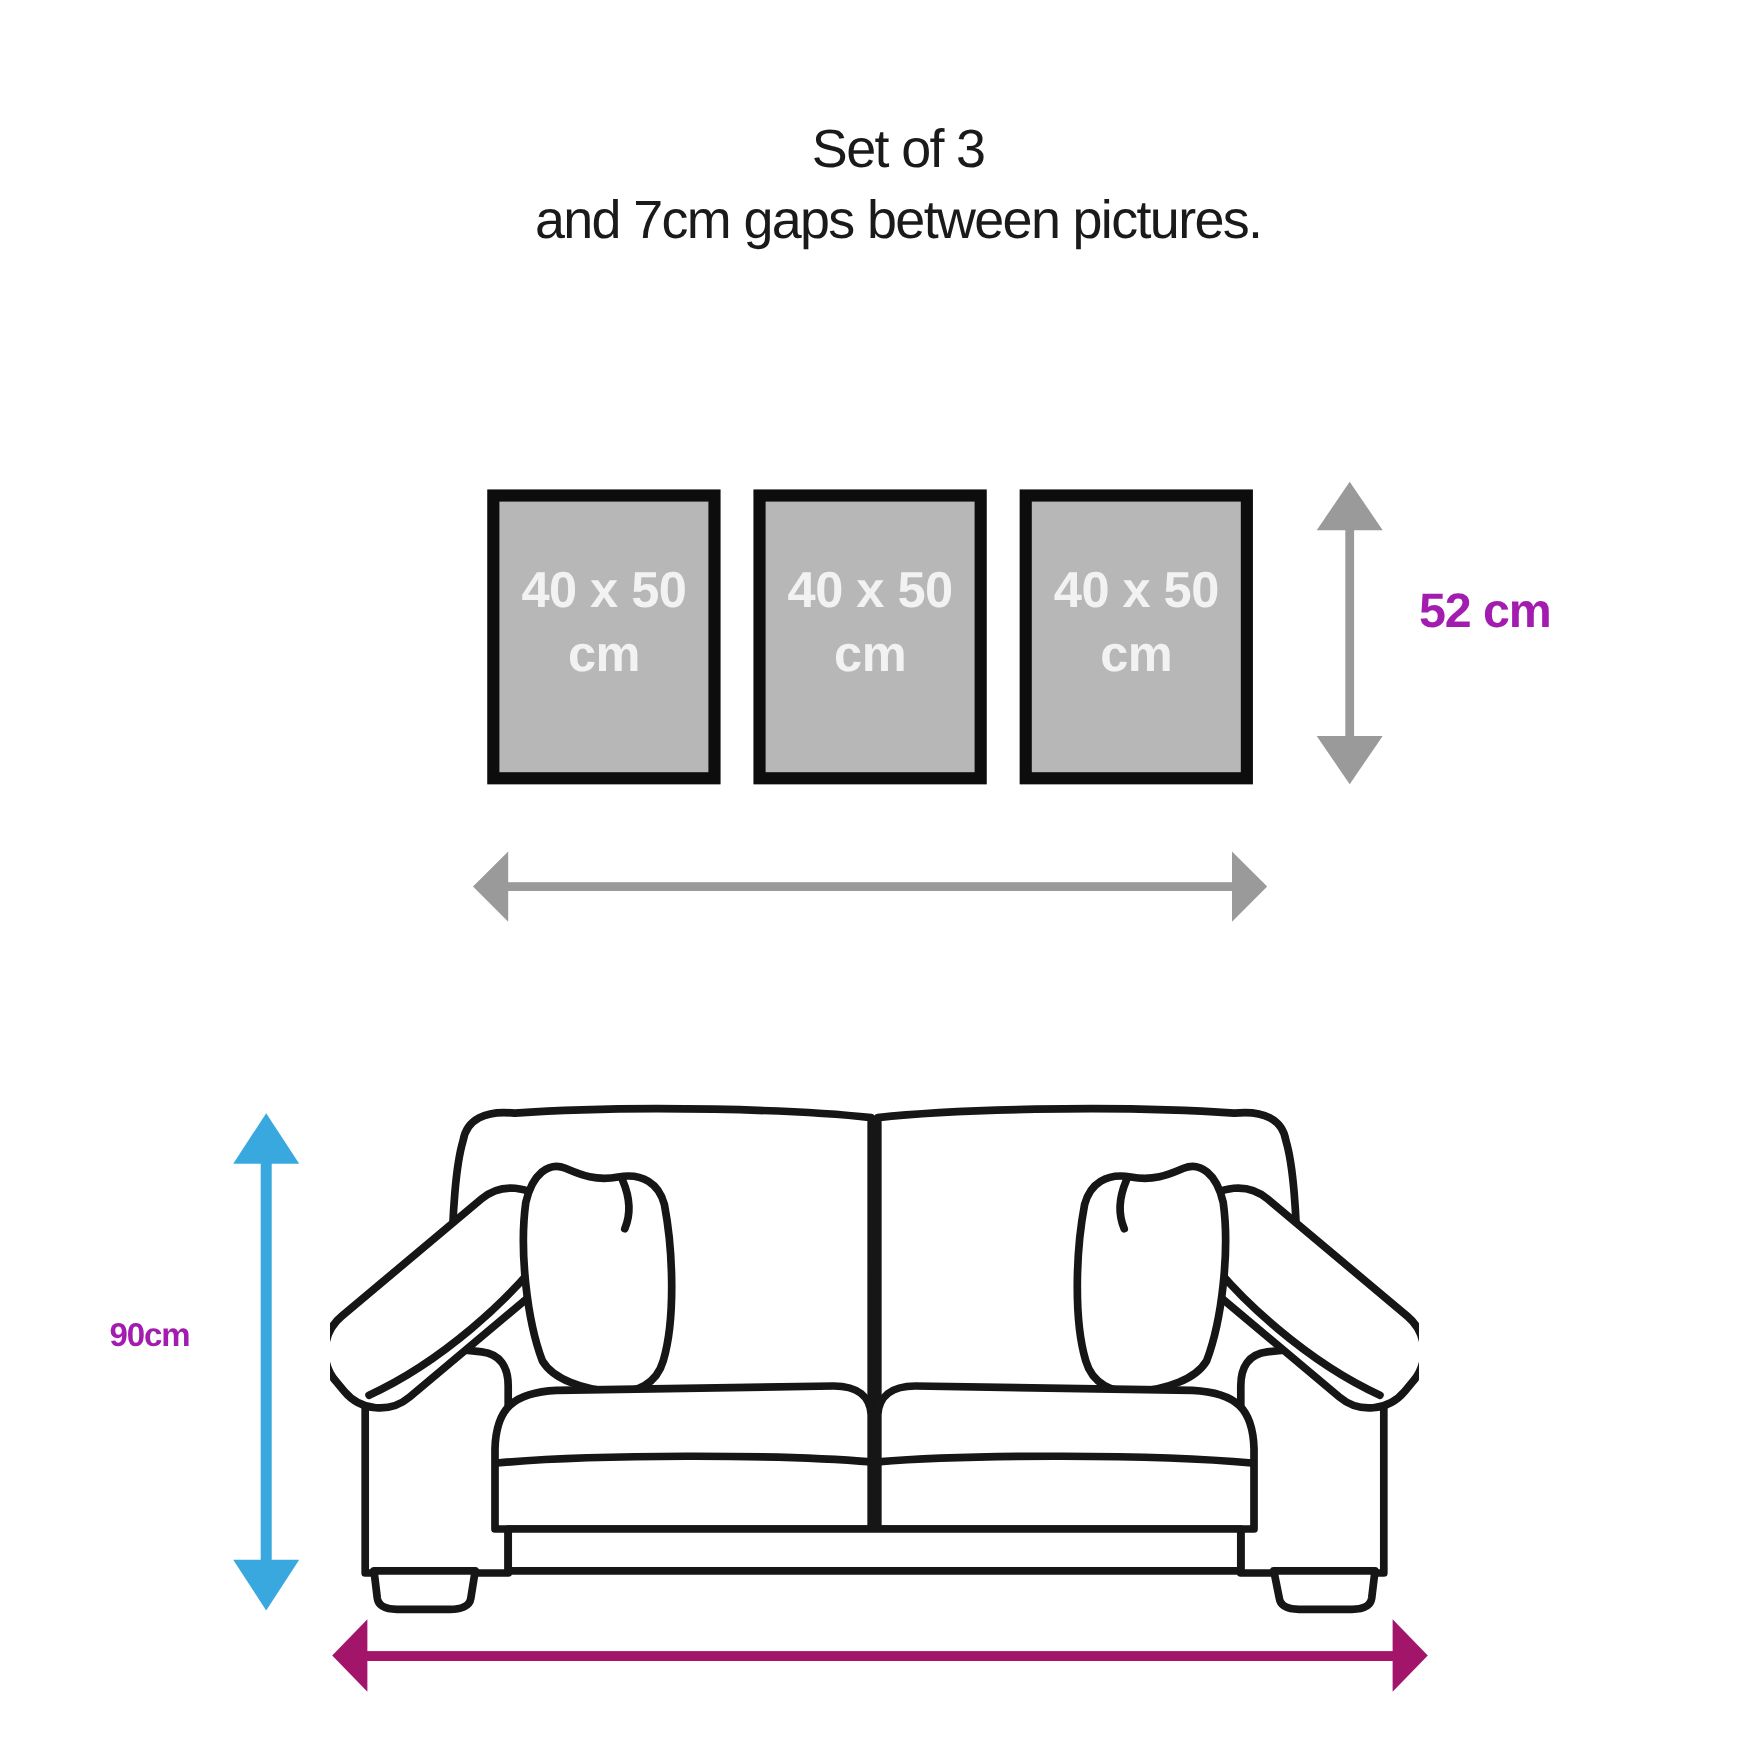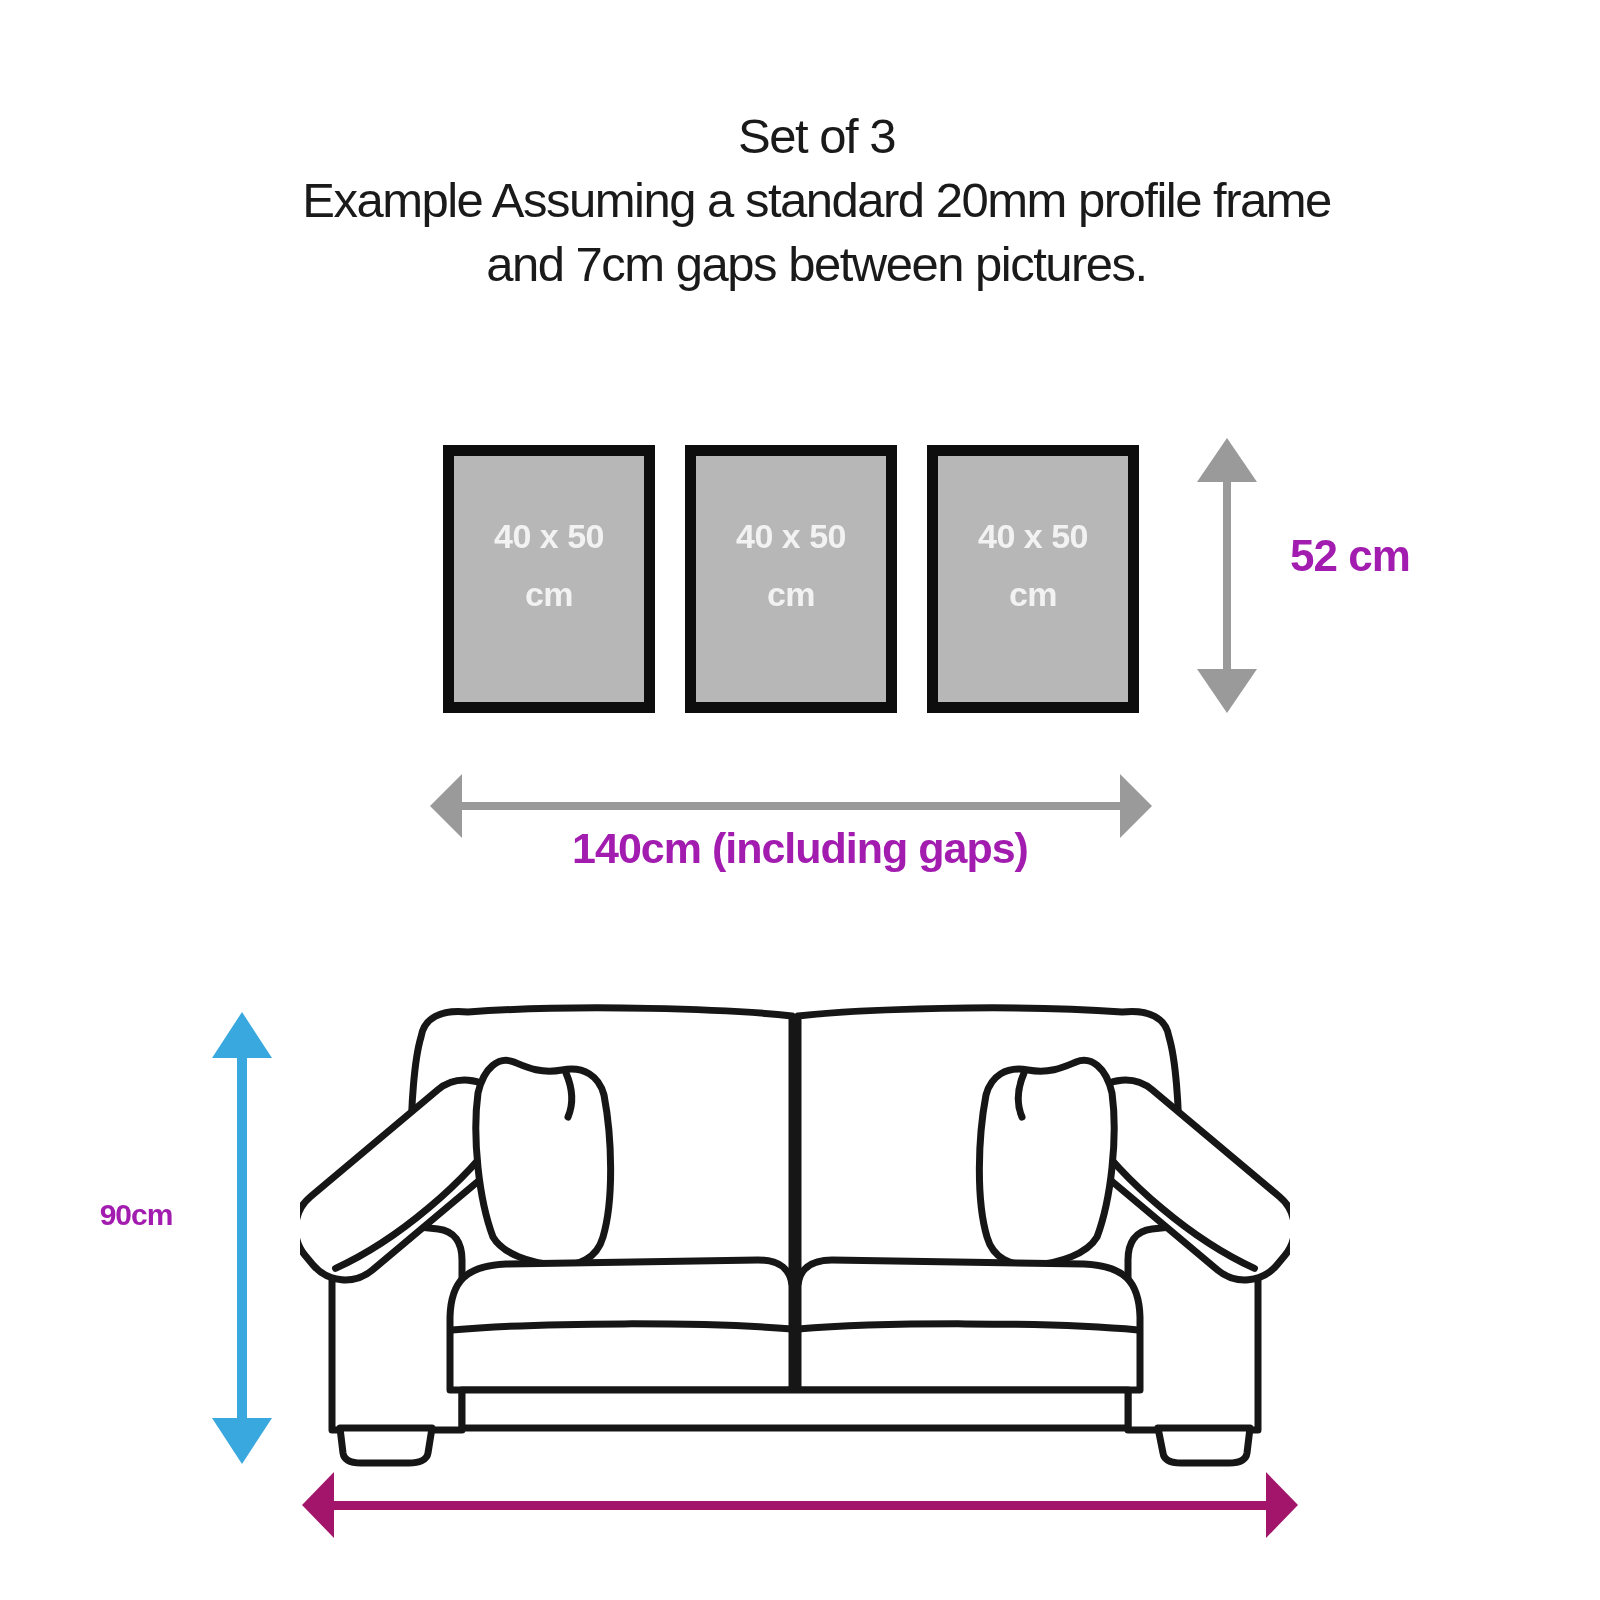--- a/index.html
+++ b/index.html
@@ -12,21 +12,21 @@
   .title{top:104px;left:0;width:1600px;text-align:center;font-size:49px;
          line-height:64px;letter-spacing:-1.5px;font-weight:400;color:#1a1a1a;}
   .title div{white-space:pre-wrap;margin-left:33px;}
   
   .frame{
     top:445px;width:212px;height:268px;box-sizing:border-box;
     border:11px solid #0d0d0d;background:#b7b7b7;
     display:flex;align-items:center;justify-content:center;text-align:center;
   }
   .frame-label{
-    font-weight:bold;font-size:34px;line-height:58px;color:#f2f2f2;
+    font-weight:bold;font-size:46px;line-height:58px;color:#f2f2f2;
     letter-spacing:-0.5px;transform:translateY(-14px);
   }
   .f1{left:443px;} .f2{left:685px;} .f3{left:927px;}
   
   .dim{font-weight:bold;color:#a21caf;letter-spacing:-1px;}
   .lbl-52{left:1290px;top:531px;font-size:44px;}
   .lbl-140{left:450px;top:824px;width:700px;text-align:center;font-size:43px;}
   .lbl-90{left:36px;top:1198px;width:200px;text-align:center;font-size:30px;}
   .lbl-200{left:615px;top:1519px;width:400px;text-align:center;font-size:44px;}
   
@@ -36,21 +36,20 @@
   .arr-200{left:298px;top:1471px;}
   .sofa{left:300px;top:985px;}
 </style>
 </head>
 <body>
 
 <div class="stage">
 
   <div class="abs title">
     <div>Set of 3</div>
-    <div>Example Assuming a standard 20mm profile frame</div>
     <div>and 7cm gaps between pictures.</div>
   </div>
 
   <div class="abs frame f1">
     <div class="frame-label">
       <div>40 x 50</div>
       <div>cm</div>
     </div>
   </div>
   <div class="abs frame f2">
@@ -75,21 +74,20 @@
   </svg>
   <div class="abs dim lbl-52">52 cm</div>
 
   <svg class="abs arr-140" width="722" height="68" viewBox="0 0 722 68">
     <g fill="#9a9a9a">
       <polygon points="0,34 32,2 32,66"></polygon>
       <polygon points="722,34 690,2 690,66"></polygon>
       <rect x="28" y="30" width="666" height="8"></rect>
     </g>
   </svg>
-  <div class="abs dim lbl-140">140cm (including gaps)</div>
 
   <svg class="abs sofa" width="990" height="485" viewBox="0 0 990 485">
     <g fill="#ffffff" stroke="#161616" stroke-width="7" stroke-linejoin="round" stroke-linecap="round">
 
       <g>
         <path d="M125,305 C106,235 108,95 121,52 C124,33 141,24 168,27 C280,19 430,24 492,31 L492,305 Z"></path>
         <path d="M865,305 C884,235 882,95 869,52 C866,33 849,24 822,27 C710,19 560,24 498,31 L498,305 Z"></path>
       </g>
 
       <g>

